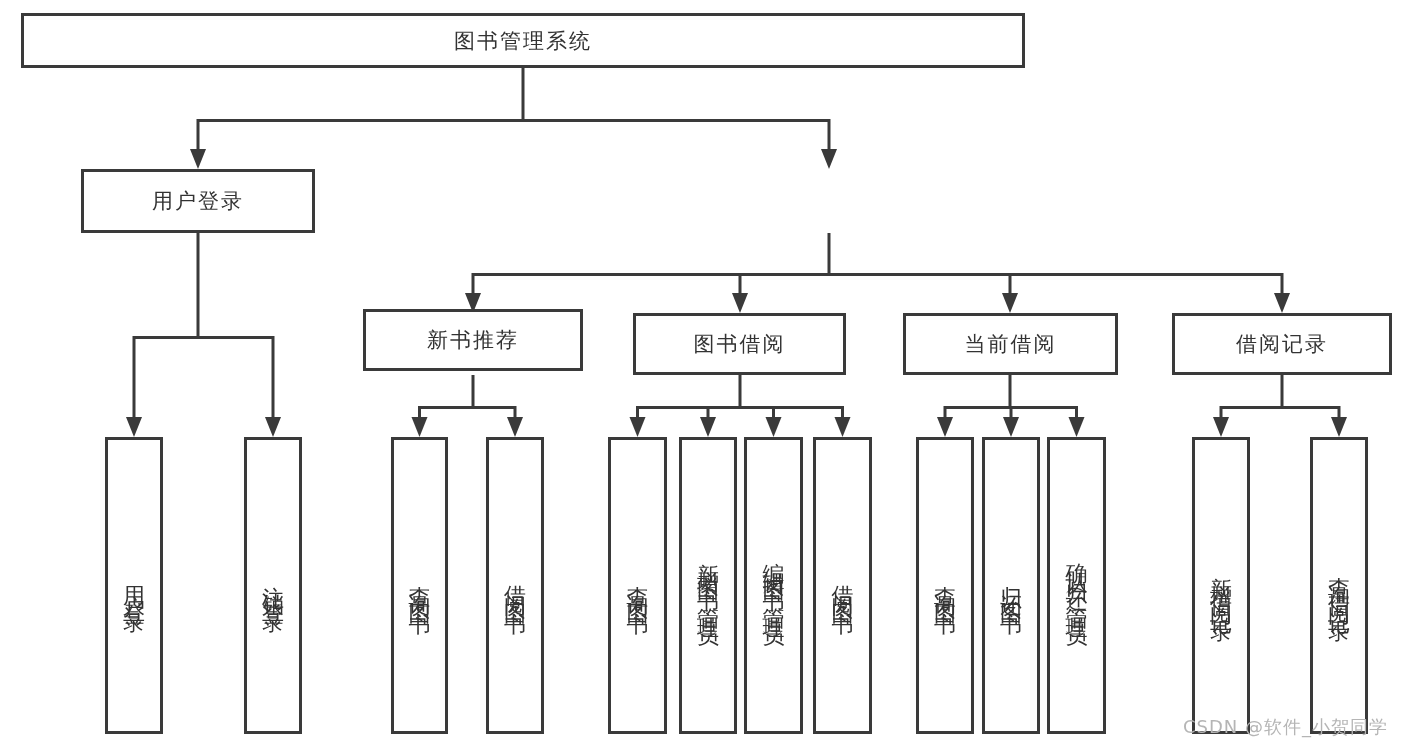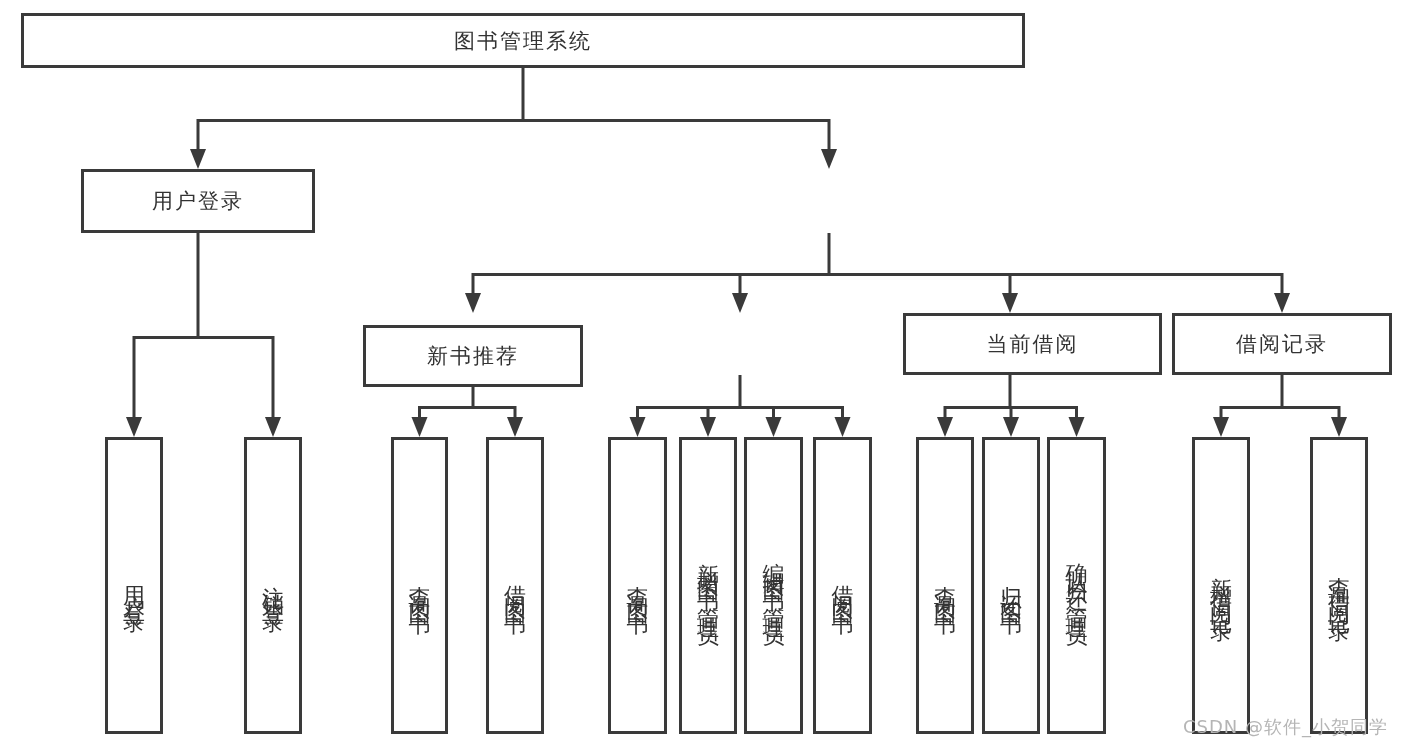--- a/index.html
+++ b/index.html
@@ -18,23 +18,23 @@
     position:absolute;
     border:3px solid var(--line);
     background:var(--background);
     display:flex;align-items:center;justify-content:center;
     font-size:21px;color:var(--text);letter-spacing:2px;
     z-index:2;
   }
   .b-root   {left:21px;  top:13px;  width:1004px;height:55px;}
   .b-login  {left:81px;  top:169px; width:234px; height:64px;}
   .b-mgmt   {left:712px; top:169px; width:235px; height:64px;}
-  .b-new    {left:363px; top:325px; width:220px; height:62px;}
+  .b-new    {left:363px; top:309px; width:220px; height:62px;}
   .b-borrow {left:633px; top:313px; width:213px; height:62px;}
-  .b-current{left:903px; top:313px; width:259px; height:62px;}
+  .b-current{left:903px; top:313px; width:215px; height:62px;}
   .b-record {left:1172px;top:313px; width:220px; height:62px;}
 
   .leaf{
     position:absolute;top:437px;height:297px;
     border:3px solid var(--line);
     background:var(--background);
     display:flex;align-items:center;justify-content:center;
     z-index:2;
   }
   .leaf .vtext{
@@ -127,20 +127,21 @@
       <polygon points="1213,417 1229,417 1221,437"></polygon>
       <polygon points="1331,417 1347,417 1339,437"></polygon>
     </g>
   </svg>
 
   <div class="hbox b-root">图书管理系统</div>
 
   <div class="hbox b-login">用户登录</div>
 
   <div class="hbox b-new">新书推荐</div>
+  <div class="hbox b-borrow">图书借阅</div>
   <div class="hbox b-current">当前借阅</div>
   <div class="hbox b-record">借阅记录</div>
 
   <div class="leaf l1">
     <span class="vtext">用户登录</span>
   </div>
   <div class="leaf l2">
     <span class="vtext">注销登录</span>
   </div>
   <div class="leaf l3">

